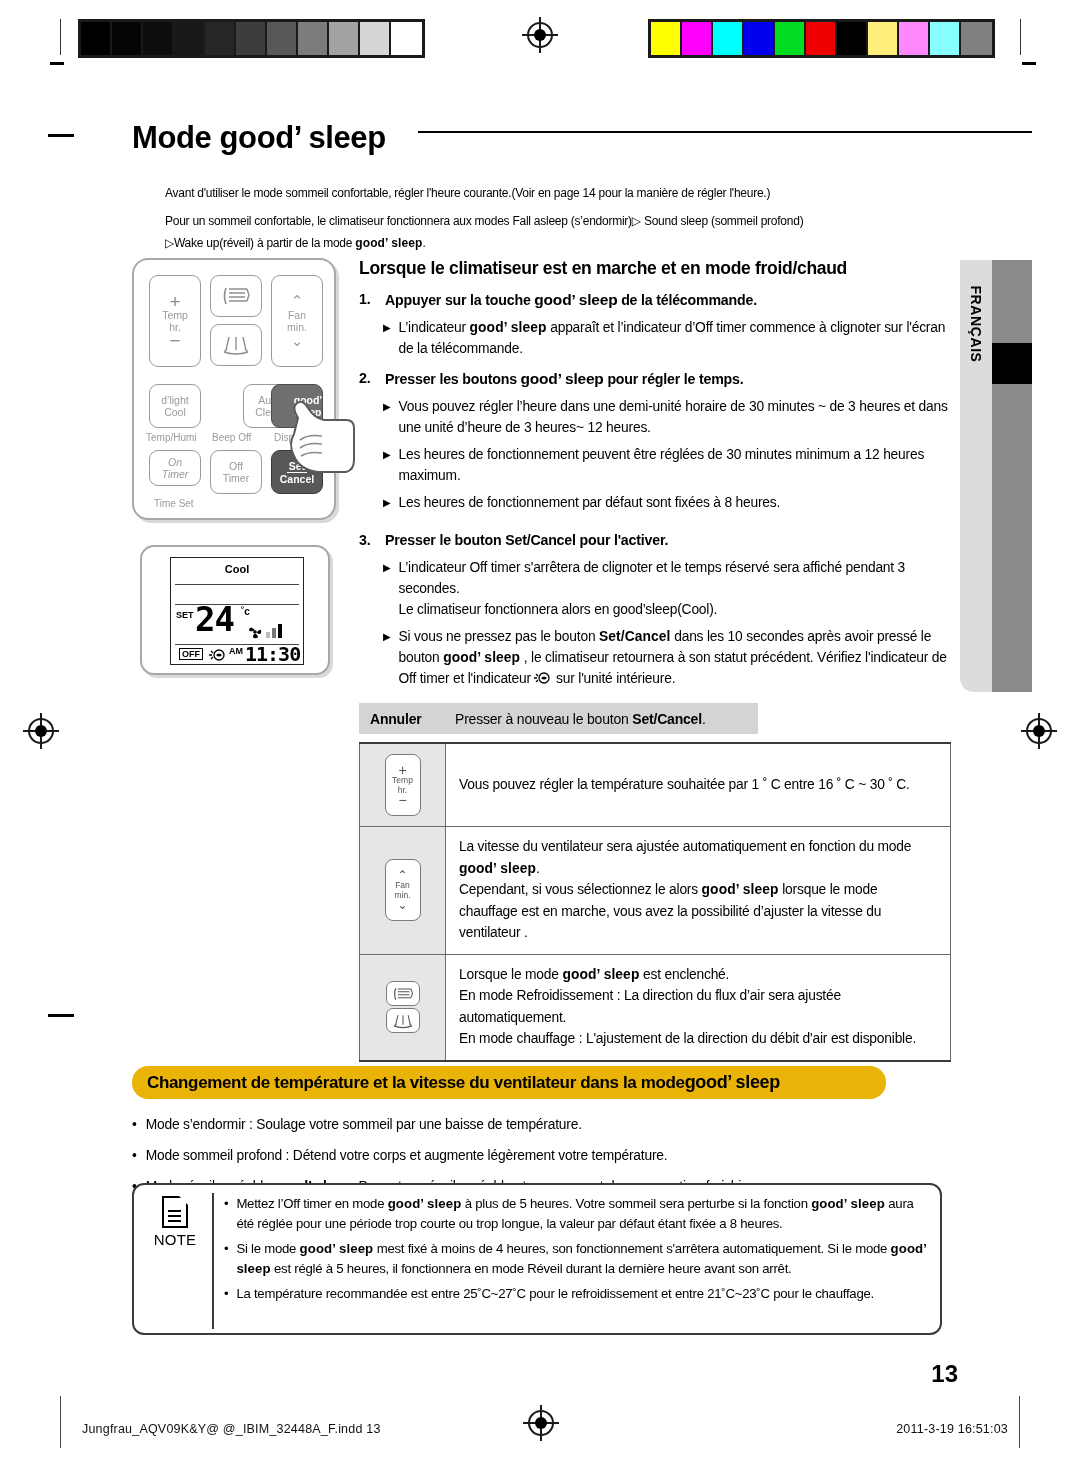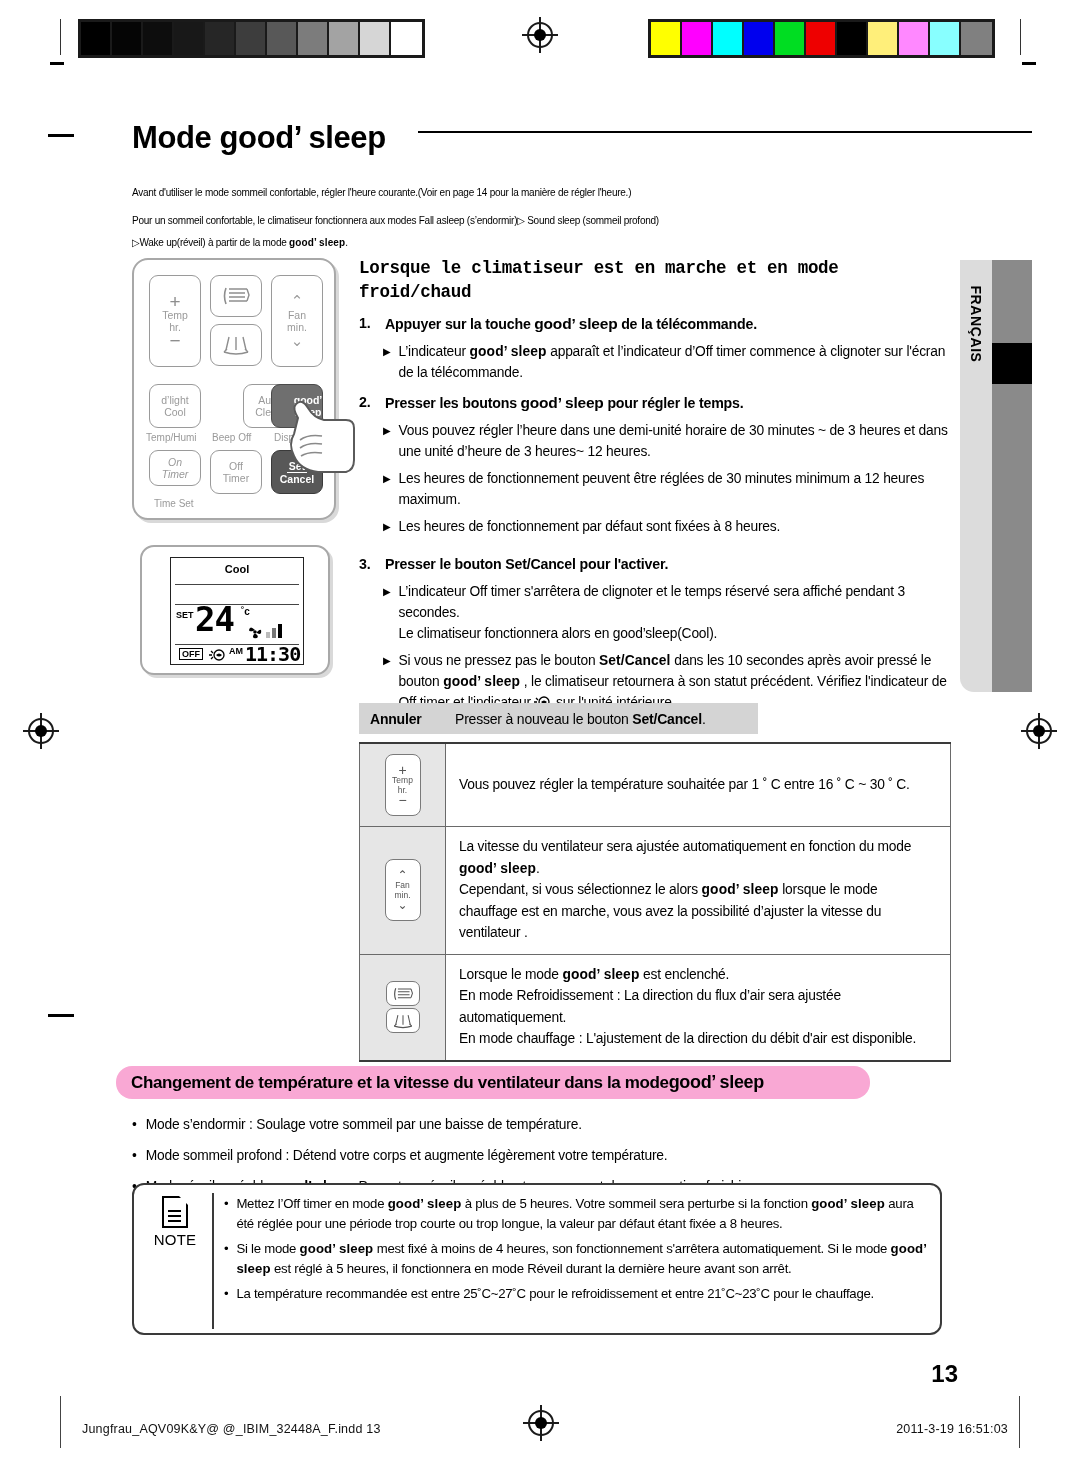--- a/index.html
+++ b/index.html
@@ -47,21 +47,21 @@
   }
   .title-dash-left {
     position: absolute; left: 48px; top: 134px; width: 26px; height: 3px; background: #000;
   }
   .mid-dash-left {
     position: absolute; left: 48px; top: 1014px; width: 26px; height: 3px; background: #000;
   }
 
   
   .intro { position: absolute; left: 132px; top: 182px; width: 818px; }
-  .intro p { font-size: 10px; line-height: 22px; letter-spacing: -0.25px; }
+  .intro p { font-size: 12px; line-height: 22px; letter-spacing: -0.25px; margin-left: 33px; }
   .intro p.p2 { margin-top: 6px; }
   b.gs { font-weight: bold; letter-spacing: 0.1px; }
 
   
   .remote {
     position: absolute; left: 132px; top: 258px;
     width: 204px; height: 262px;
     border: 2px solid #a8a8a8; border-radius: 16px;
     background: #fff;
     box-shadow: 3px 3px 0 #d9d9d9;
@@ -91,21 +91,20 @@
   .seg {
     font-family: "DejaVu Sans Mono", monospace; font-weight: bold;
     letter-spacing: -1px;
   }
 
   
   .rcol { position: absolute; left: 359px; top: 256px; width: 592px; }
   .h2 {
     font-size: 17.5px; font-weight: bold; letter-spacing: -0.3px; line-height: 24px;
     margin-bottom: 0;
-    font-family: Liberation Mono, monospace;
   }
   .step { font-size: 14.2px; font-weight: bold; line-height: 21px; letter-spacing: -0.2px;
           display: flex; gap: 9px; margin-top: 9px; }
   .step .num { min-width: 17px; }
   .bul {
     display: flex; gap: 8px; font-size: 13.8px; line-height: 21px;
     letter-spacing: -0.2px; margin-top: 6px; padding-left: 24px;
   }
   .bul .tri { flex: 0 0 auto; font-size: 10px; line-height: 22px; }
   .bul .txt { flex: 1 1 auto; }
@@ -133,22 +132,22 @@
     color: #555; font-size: 8.5px; line-height: 10px; background: #fff;
   }
   .swingbtn {
     width: 34px; height: 25px; border: 1.4px solid #7a7a7a; border-radius: 7px;
     display: flex; align-items: center; justify-content: center; background: #fff;
     margin: 2px auto;
   }
 
   
   .pill {
-    position: absolute; left: 116px; top: 1066px; width: 754px; height: 33px;
-    background: #f9a8d4; border-radius: 16px;
+    position: absolute; left: 132px; top: 1066px; width: 754px; height: 33px;
+    background: #eab308; border-radius: 16px;
     display: flex; align-items: center; padding-left: 15px;
     font-size: 17px; font-weight: bold; letter-spacing: -0.35px; white-space: nowrap;
   }
   .dots { position: absolute; left: 132px; top: 1104px; width: 830px; }
   .dots .d {
     display: flex; gap: 9px; font-size: 13.8px; line-height: 20px;
     letter-spacing: -0.2px; margin-top: 11px;
   }
   .dots .d .b { flex: 0 0 auto; }
 

